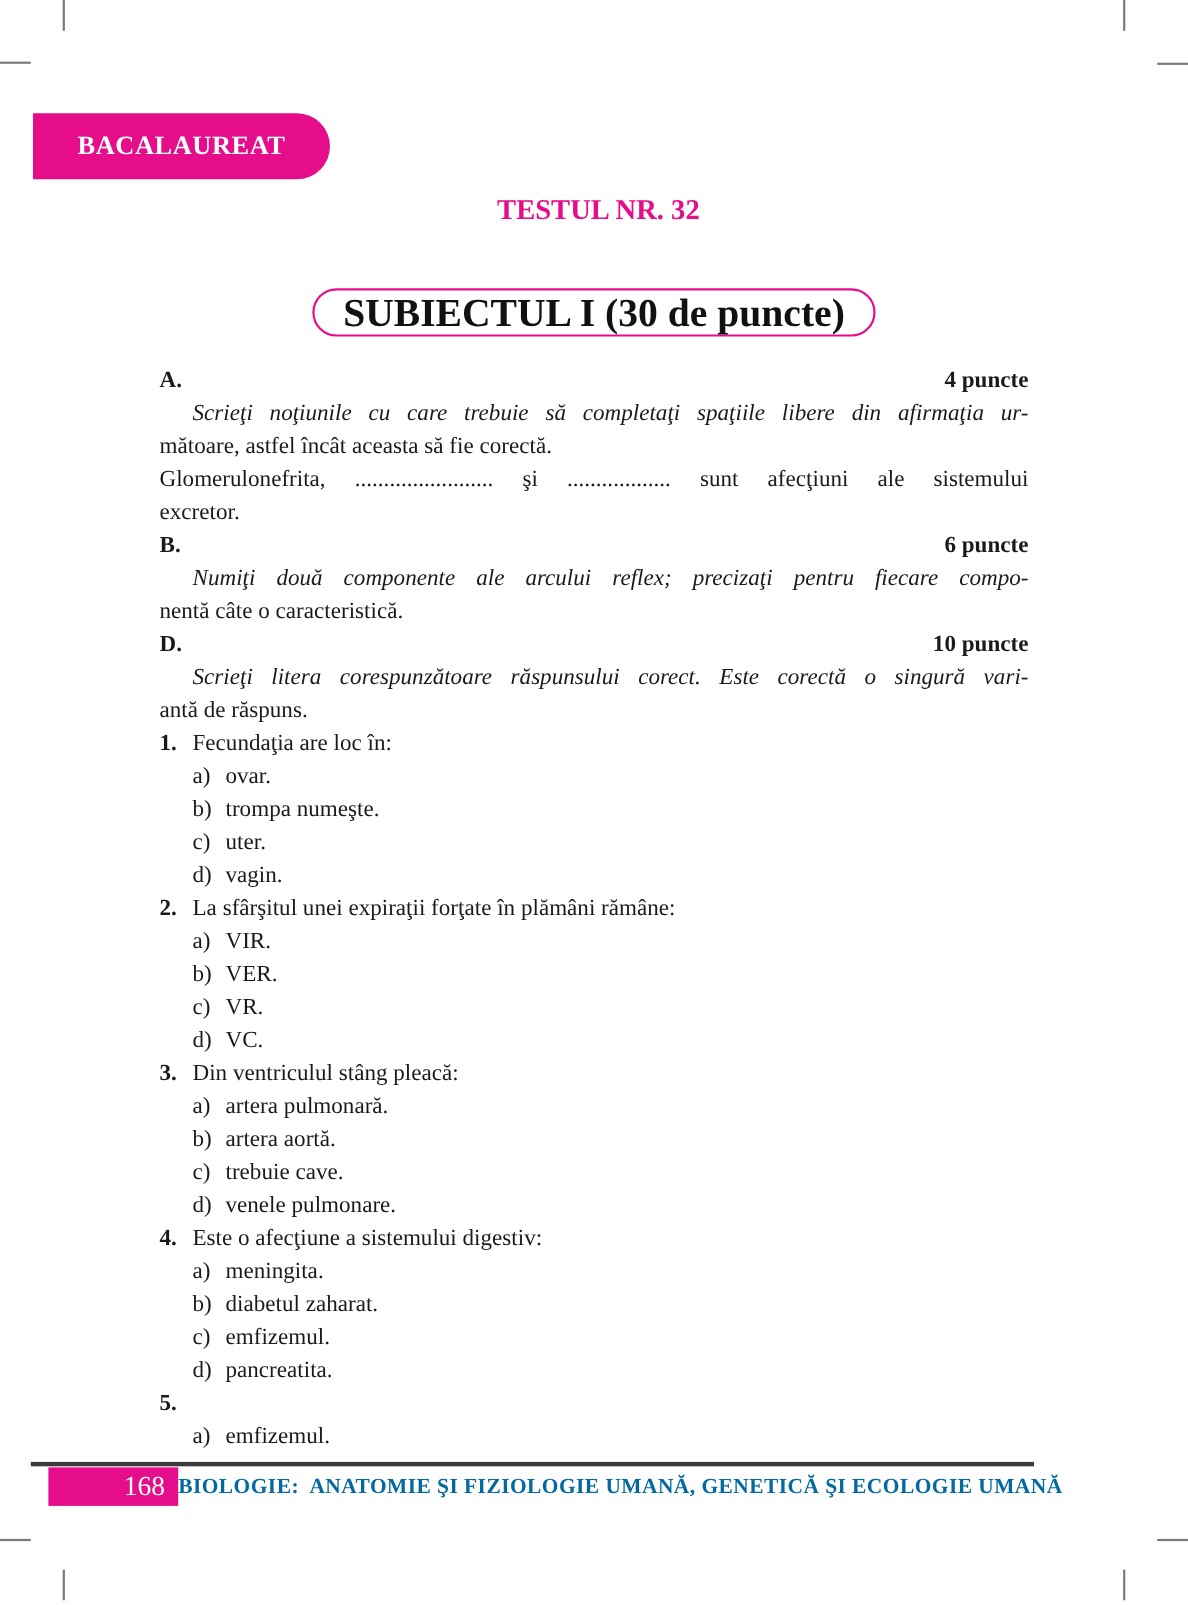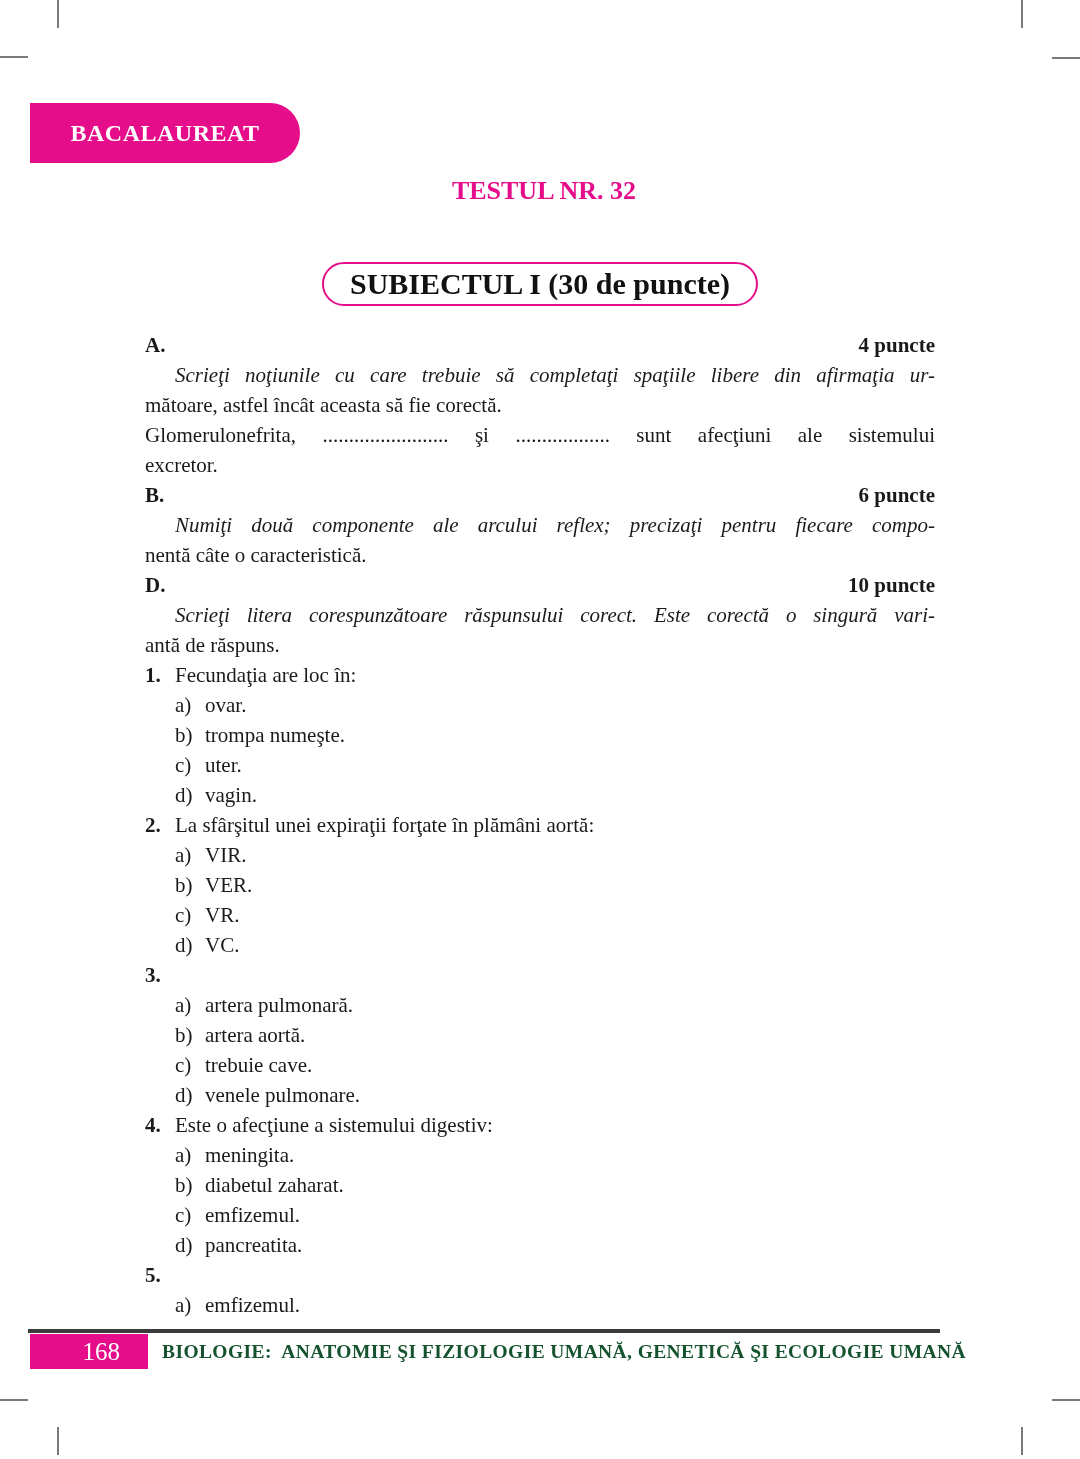--- a/index.html
+++ b/index.html
@@ -17,43 +17,43 @@
     color:#ffffff; font-weight:bold; font-size:24px; line-height:60px;
     text-align:center; letter-spacing:0.5px;
   }
   .title {
     position:absolute; left:4px; top:172px; width:1080px; text-align:center;
     color:var(--accent,#e60d8a); font-weight:bold; font-size:26px; line-height:38px;
   }
   .subject-box {
     position:absolute; left:540px; top:262px; transform:translateX(-50%);
     border:2.5px solid var(--accent,#e60d8a); border-radius:22px;
-    padding:1px 26px; font-weight:bold; font-size:30px; line-height:38px;
+    padding:1px 26px; font-weight:bold; font-size:36px; line-height:38px;
     color:#111; white-space:nowrap;
   }
 
   .content { position:absolute; left:145px; top:330px; width:790px; }
   .content > div { font-size:21px; line-height:30px; }
   .sec-head { display:flex; justify-content:space-between; font-weight:bold; }
   .line.indent { text-indent:30px;font-style:italic; }
   .line.justify { text-align:justify; text-align-last:justify; }
   .q-line { display:flex; }
   .q-line .num { width:30px; flex:none; font-weight:bold; }
   .opt-line { display:flex; padding-left:30px; }
   .opt-line .letter { width:30px; flex:none; }
 
   .footer-rule { position:absolute; left:28px; top:1329px; width:912px; height:4px; background:#3b3b3b; }
   .page-number {
-    position:absolute; left:30px; top:1334px; width:118px; height:35px;
+    position:absolute; left:44px; top:1334px; width:118px; height:35px;
     background:var(--accent,#e60d8a); color:#ffffff; font-size:25px;
-    line-height:35px; text-align:right; padding-right:28px;
+    line-height:35px; text-align:right; padding-right:12px;
   }
   .footer-title {
     position:absolute; left:162px; top:1334px; height:35px; line-height:36px;
-    color:#14532d; font-weight:bold; font-size:19.5px; letter-spacing:0.4px;
+    color:#0369a1; font-weight:bold; font-size:19.5px; letter-spacing:0.4px;
     white-space:pre;
   }
 </style>
 </head>
 <body>
 
 <div class="page" style="--accent: #e60d8a;">
 
   <div class="crop" style="left:57px;top:0;width:2px;height:28px;"></div>
   <div class="crop" style="left:0;top:56px;width:28px;height:2px;"></div>
@@ -106,40 +106,41 @@
       <div class="opt-line">
         <span class="letter">c)</span>
         <span class="opt-text">uter.</span>
       </div>
       <div class="opt-line">
         <span class="letter">d)</span>
         <span class="opt-text">vagin.</span>
       </div>
       <div class="q-line">
         <span class="num">2.</span>
-        <span class="q-text">La sfârşitul unei expiraţii forţate în plămâni aortă:</span>
+        <span class="q-text">La sfârşitul unei expiraţii forţate în plămâni rămâne:</span>
       </div>
       <div class="opt-line">
         <span class="letter">a)</span>
         <span class="opt-text">VIR.</span>
       </div>
       <div class="opt-line">
         <span class="letter">b)</span>
         <span class="opt-text">VER.</span>
       </div>
       <div class="opt-line">
         <span class="letter">c)</span>
         <span class="opt-text">VR.</span>
       </div>
       <div class="opt-line">
         <span class="letter">d)</span>
         <span class="opt-text">VC.</span>
       </div>
       <div class="q-line">
         <span class="num">3.</span>
+        <span class="q-text">Din ventriculul stâng pleacă:</span>
       </div>
       <div class="opt-line">
         <span class="letter">a)</span>
         <span class="opt-text">artera pulmonară.</span>
       </div>
       <div class="opt-line">
         <span class="letter">b)</span>
         <span class="opt-text">artera aortă.</span>
       </div>
       <div class="opt-line">

